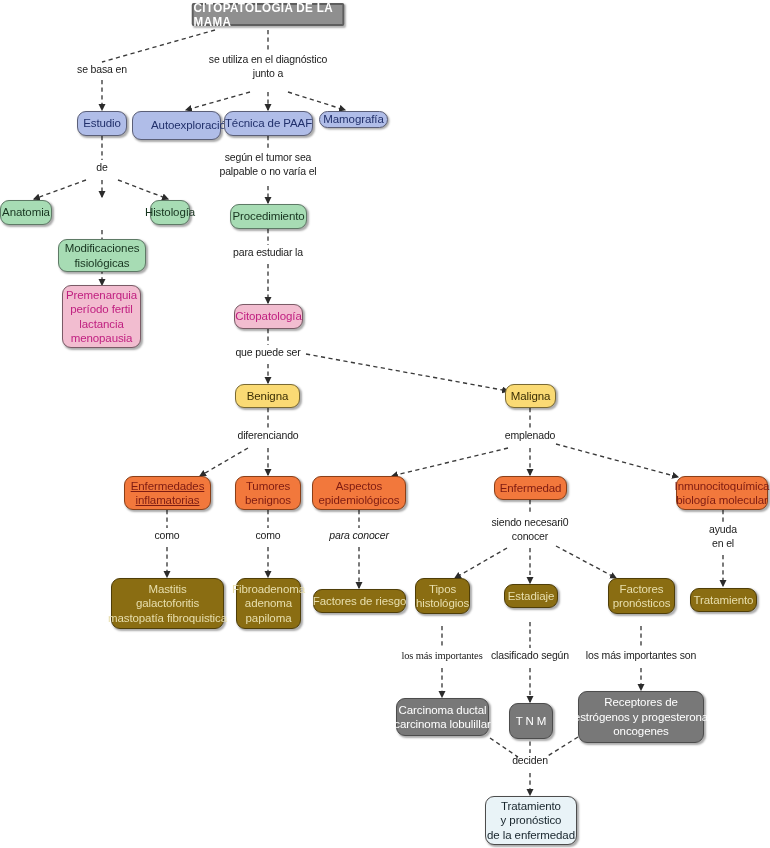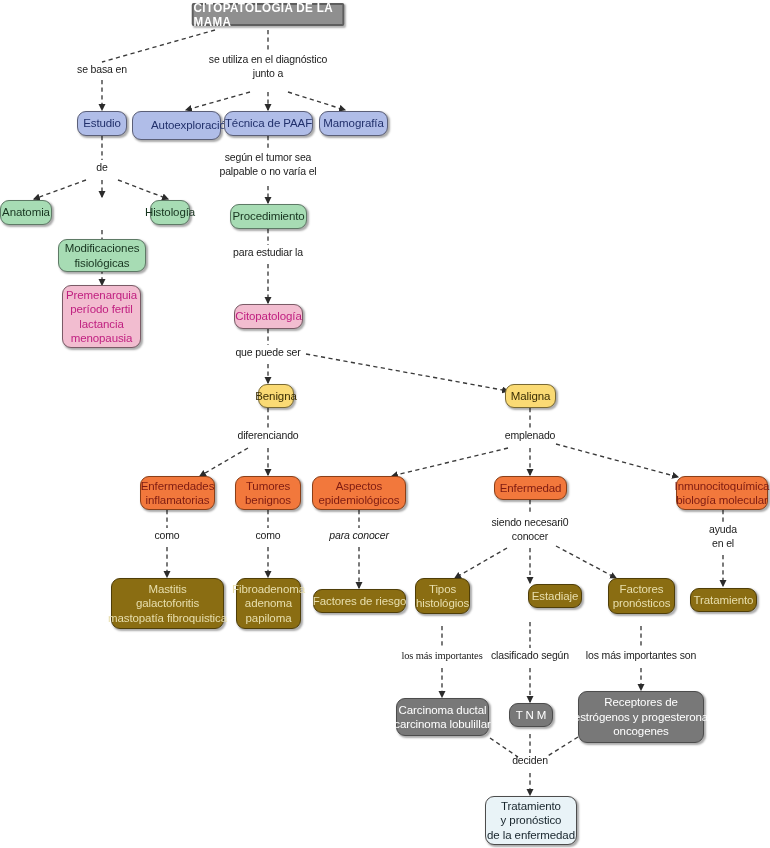--- a/index.html
+++ b/index.html
@@ -169,21 +169,21 @@
   </div>
 
   <div class="node n-blue" style="left:132px;top:111px;width:89px;height:29px;padding-left:36px;">
     <span class="ln">Autoexploración</span>
   </div>
 
   <div class="node n-blue" style="left:224px;top:111px;width:89px;height:25px;">
     <span class="ln">Técnica de PAAF</span>
   </div>
 
-  <div class="node n-blue" style="left:319px;top:111px;width:69px;height:25px;">
+  <div class="node n-blue" style="left:319px;top:111px;width:69px;height:17px;">
     <span class="ln">Mamografía</span>
   </div>
 
   <div class="node n-green" style="left:0px;top:200px;width:52px;height:25px;">
     <span class="ln">Anatomia</span>
   </div>
 
   <div class="node n-green" style="left:58px;top:197px;width:88px;height:33px;margin-top:42px;">
     <span class="ln">Modificaciones</span>
     <span class="ln">fisiológicas</span>
@@ -201,29 +201,29 @@
   </div>
 
   <div class="node n-green" style="left:230px;top:204px;width:77px;height:25px;">
     <span class="ln">Procedimiento</span>
   </div>
 
   <div class="node n-pink" style="left:234px;top:304px;width:69px;height:25px;">
     <span class="ln">Citopatología</span>
   </div>
 
-  <div class="node n-yellow" style="left:258px;top:384px;width:36px;height:24px;">
+  <div class="node n-yellow" style="left:235px;top:384px;width:65px;height:24px;">
     <span class="ln">Benigna</span>
   </div>
 
   <div class="node n-yellow" style="left:505px;top:384px;width:51px;height:24px;">
     <span class="ln">Maligna</span>
   </div>
 
-  <div class="node n-orange" style="left:140px;top:476px;width:75px;height:34px;">
+  <div class="node n-orange" style="left:124px;top:476px;width:87px;height:34px;text-decoration:underline;">
     <span class="ln">Enfermedades</span>
     <span class="ln">inflamatorias</span>
   </div>
 
   <div class="node n-orange" style="left:235px;top:476px;width:66px;height:34px;">
     <span class="ln">Tumores</span>
     <span class="ln">benignos</span>
   </div>
 
   <div class="node n-orange" style="left:312px;top:476px;width:94px;height:34px;">
@@ -254,39 +254,39 @@
 
   <div class="node n-brown" style="left:313px;top:589px;width:93px;height:24px;">
     <span class="ln">Factores de riesgo</span>
   </div>
 
   <div class="node n-brown" style="left:415px;top:578px;width:55px;height:36px;">
     <span class="ln">Tipos</span>
     <span class="ln">histológios</span>
   </div>
 
-  <div class="node n-brown" style="left:504px;top:584px;width:54px;height:24px;margin-left:24px;">
+  <div class="node n-brown" style="left:504px;top:584px;width:54px;height:24px;">
     <span class="ln">Estadiaje</span>
   </div>
 
   <div class="node n-brown" style="left:608px;top:578px;width:67px;height:36px;">
     <span class="ln">Factores</span>
     <span class="ln">pronósticos</span>
   </div>
 
   <div class="node n-brown" style="left:690px;top:588px;width:67px;height:24px;">
     <span class="ln">Tratamiento</span>
   </div>
 
   <div class="node n-gray" style="left:396px;top:698px;width:93px;height:38px;">
     <span class="ln">Carcinoma ductal</span>
     <span class="ln">carcinoma lobulillar</span>
   </div>
 
-  <div class="node n-gray" style="left:509px;top:703px;width:44px;height:24px;">
+  <div class="node n-gray" style="left:509px;top:703px;width:44px;height:36px;">
     <span class="ln">T N M</span>
   </div>
 
   <div class="node n-gray" style="left:578px;top:691px;width:126px;height:52px;">
     <span class="ln">Receptores de</span>
     <span class="ln">estrógenos y progesterona</span>
     <span class="ln">oncogenes</span>
   </div>
 
   <div class="node n-paleblue" style="left:485px;top:796px;width:92px;height:49px;">

